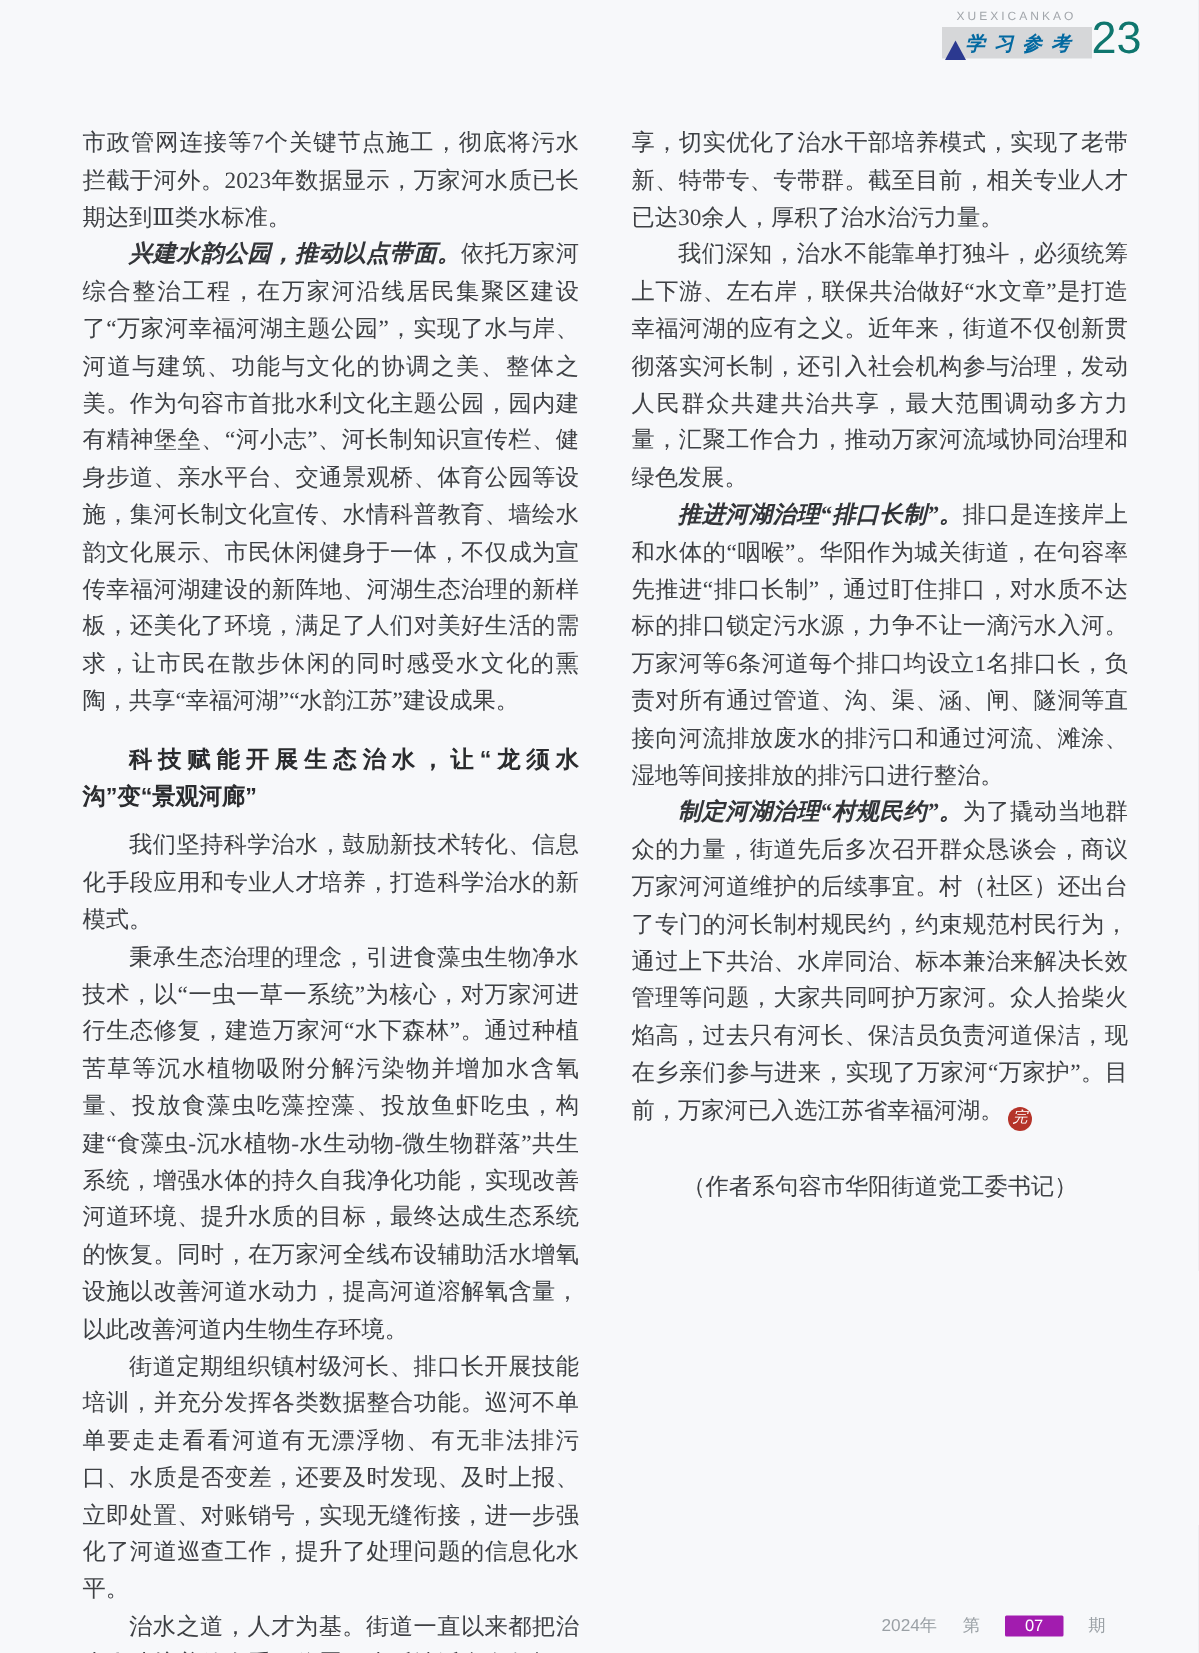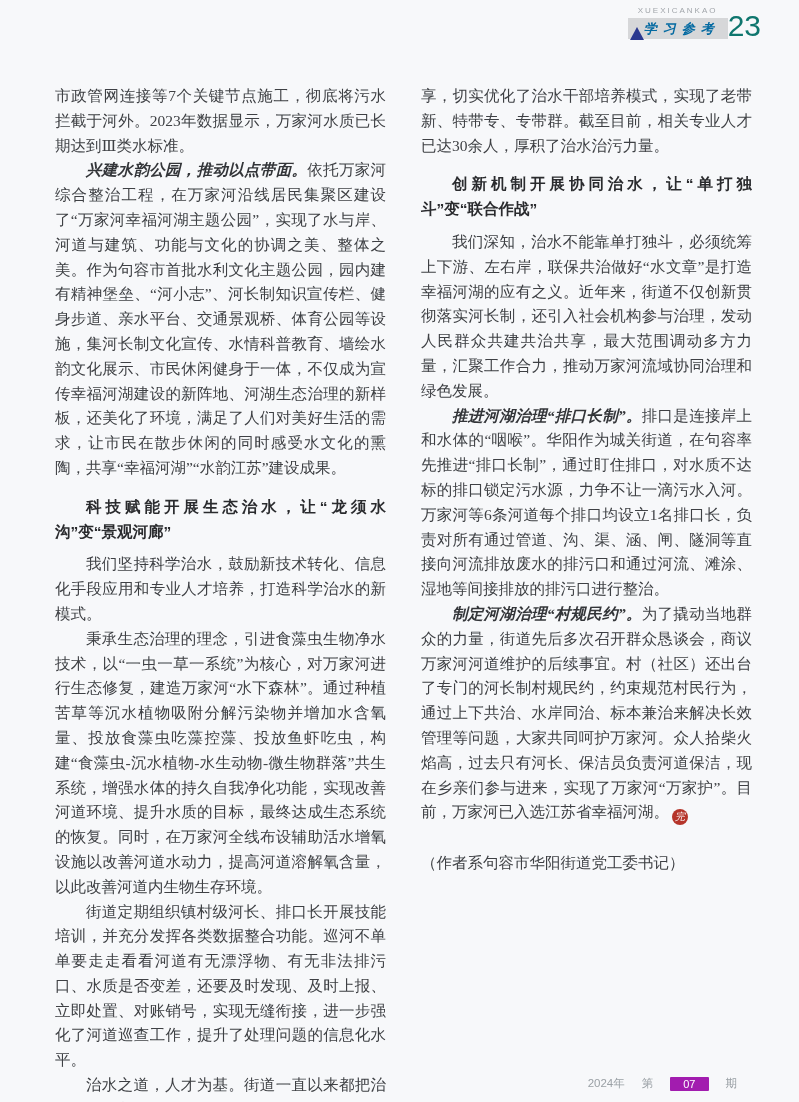--- a/index.html
+++ b/index.html
@@ -59,21 +59,21 @@
   p.indent{text-indent:2em;}
   .lead{font-weight:bold;font-style:italic;color:#333539;}
   .subhead{
     font-family:"Liberation Sans","DejaVu Sans",sans-serif;
     font-size:15.5px;line-height:24.8px;
     font-weight:bold;color:#2a2b2e;
     margin:14px 0 8px 0;
     text-indent:2em;
   }
   .author{
-    text-align:left;
+    text-align:center;
     margin-top:26px !important;
   }
   
   .seal{
     display:inline-block;width:16px;height:16px;border-radius:50%;
     background:var(--seal);
     vertical-align:-3px;margin-left:3px;
     text-align:center;
   }
   .seal-glyph{
@@ -116,21 +116,20 @@
     <p class="indent"><span class="lead">兴建水韵公园，推动以点带面。</span><span>依托万家河综合整治工程，在万家河沿线居民集聚区建设了“万家河幸福河湖主题公园”，实现了水与岸、河道与建筑、功能与文化的协调之美、整体之美。作为句容市首批水利文化主题公园，园内建有精神堡垒、“河小志”、河长制知识宣传栏、健身步道、亲水平台、交通景观桥、体育公园等设施，集河长制文化宣传、水情科普教育、墙绘水韵文化展示、市民休闲健身于一体，不仅成为宣传幸福河湖建设的新阵地、河湖生态治理的新样板，还美化了环境，满足了人们对美好生活的需求，让市民在散步休闲的同时感受水文化的熏陶，共享“幸福河湖”“水韵江苏”建设成果。</span></p>
     <h3 class="subhead">科技赋能开展生态治水，让“龙须水沟”变“景观河廊”</h3>
     <p class="indent">我们坚持科学治水，鼓励新技术转化、信息化手段应用和专业人才培养，打造科学治水的新模式。</p>
     <p class="indent">秉承生态治理的理念，引进食藻虫生物净水技术，以“一虫一草一系统”为核心，对万家河进行生态修复，建造万家河“水下森林”。通过种植苦草等沉水植物吸附分解污染物并增加水含氧量、投放食藻虫吃藻控藻、投放鱼虾吃虫，构建“食藻虫-沉水植物-水生动物-微生物群落”共生系统，增强水体的持久自我净化功能，实现改善河道环境、提升水质的目标，最终达成生态系统的恢复。同时，在万家河全线布设辅助活水增氧设施以改善河道水动力，提高河道溶解氧含量，以此改善河道内生物生存环境。</p>
     <p class="indent">街道定期组织镇村级河长、排口长开展技能培训，并充分发挥各类数据整合功能。巡河不单单要走走看看河道有无漂浮物、有无非法排污口、水质是否变差，还要及时发现、及时上报、立即处置、对账销号，实现无缝衔接，进一步强化了河道巡查工作，提升了处理问题的信息化水平。</p>
     <p class="indent">治水之道，人才为基。街道一直以来都把治水人才培养放在重要位置，先后选派多名年轻干部赴污染防治一线攻坚锻炼，有针对性开展治水理论经验分</p>
   </div>
 
   <div class="col col-right">
     <p class="cont">享，切实优化了治水干部培养模式，实现了老带新、特带专、专带群。截至目前，相关专业人才已达30余人，厚积了治水治污力量。</p>
-    <h3 class="subhead">创新机制开展协同治水，让“单打独斗”变“联合作战”</h3>
     <p class="indent">我们深知，治水不能靠单打独斗，必须统筹上下游、左右岸，联保共治做好“水文章”是打造幸福河湖的应有之义。近年来，街道不仅创新贯彻落实河长制，还引入社会机构参与治理，发动人民群众共建共治共享，最大范围调动多方力量，汇聚工作合力，推动万家河流域协同治理和绿色发展。</p>
     <p class="indent"><span class="lead">推进河湖治理“排口长制”。</span><span>排口是连接岸上和水体的“咽喉”。华阳作为城关街道，在句容率先推进“排口长制”，通过盯住排口，对水质不达标的排口锁定污水源，力争不让一滴污水入河。万家河等6条河道每个排口均设立1名排口长，负责对所有通过管道、沟、渠、涵、闸、隧洞等直接向河流排放废水的排污口和通过河流、滩涂、湿地等间接排放的排污口进行整治。</span></p>
     <p class="indent"><span class="lead">制定河湖治理“村规民约”。</span><span>为了撬动当地群众的力量，街道先后多次召开群众恳谈会，商议万家河河道维护的后续事宜。村（社区）还出台了专门的河长制村规民约，约束规范村民行为，通过上下共治、水岸同治、标本兼治来解决长效管理等问题，大家共同呵护万家河。众人拾柴火焰高，过去只有河长、保洁员负责河道保洁，现在乡亲们参与进来，实现了万家河“万家护”。目前，万家河已入选江苏省幸福河湖。</span><span class="seal"><span class="seal-glyph">完</span></span></p>
     <p class="author">（作者系句容市华阳街道党工委书记）</p>
   </div>
 
   <div class="page-footer">
     <span>2024年</span>
     <span>第</span>
     <span class="issue-badge">07</span>

